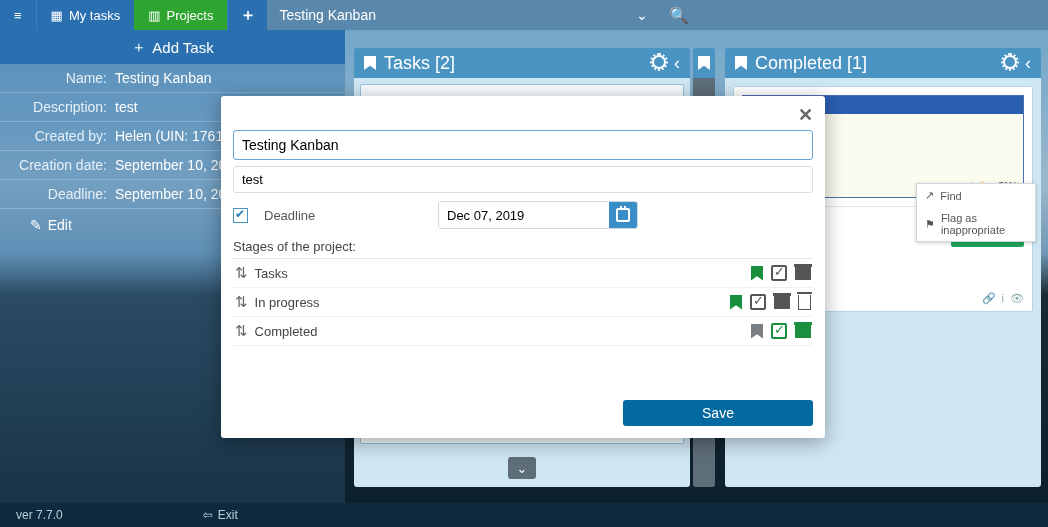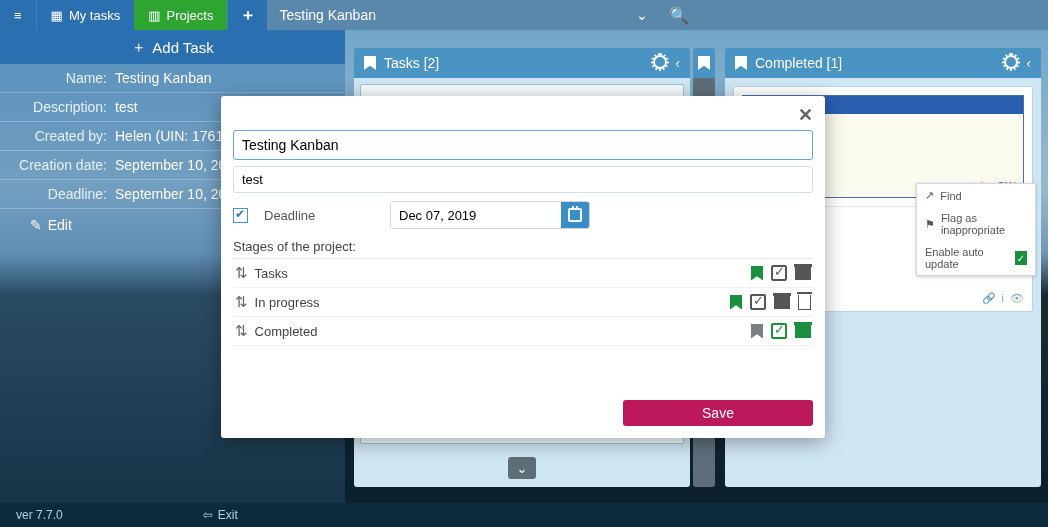--- a/index.html
+++ b/index.html
@@ -25,21 +25,21 @@
   
   .sidebar { position: absolute; top: 30px; left: 0; width: 345px; bottom: 24px; background: linear-gradient(to bottom, rgba(70,130,180,0.6), rgba(70,130,180,0.2)); color: #fff; font-size: 14px; }
   .add-task-btn { background: #2a6fb0; height: 34px; display: flex; align-items: center; justify-content: center; gap: 6px; cursor: pointer; font-size: 15px; }
   .meta-row { display: flex; align-items: flex-start; padding: 6px 10px; border-bottom: 1px solid rgba(255,255,255,0.25); }
   .meta-row .label { width: 105px; text-align: right; padding-right: 8px; color: #e6f0f8; }
   .meta-row .value { flex: 1; color: #fff; }
   .edit-row { display: flex; align-items: center; gap: 6px; padding: 8px 30px; cursor: pointer; }
   .lock-icn { margin-left: auto; margin-right: 20px; opacity: .8; }
 
   
-  .col-header { position: absolute; top: 48px; height: 30px; background: #4a94c3; color: #fff; display: flex; align-items: center; padding: 0 10px; font-size: 14px; border-radius: 3px 3px 0 0; }
+  .col-header { position: absolute; top: 48px; height: 30px; background: #4a94c3; color: #fff; display: flex; align-items: center; padding: 0 10px; font-size: 18px; border-radius: 3px 3px 0 0; }
   .col-header .hdr-icons { margin-left: auto; display: flex; gap: 8px; }
   .col-tasks   { left: 354px; width: 336px; }
   .col-between { left: 693px; width: 22px; justify-content: center; padding: 0; }
   .col-compl   { left: 725px; width: 316px; }
   .hdr-icons span { cursor: pointer; }
   .bookmark-ic { display:inline-block; width:12px; height:14px; background:#fff; clip-path: polygon(0 0,100% 0,100% 100%,50% 70%,0 100%);}
   .gear { display:inline-block; width:14px;height:14px;border:2px solid #fff;border-radius:50%; position:relative;}
   .gear::before{content:"";position:absolute;inset:-4px;border:2px dotted #fff;border-radius:50%;}
 
   
@@ -69,21 +69,21 @@
 
   
   .modal { position:absolute; left:221px; top:96px; width:604px; height:342px; background:#fff; border-radius:3px; box-shadow:0 4px 20px rgba(0,0,0,.35); padding:10px 12px 12px; color:#444; font-size:13px; z-index:10; }
   .modal-close { position:absolute; top:8px; right:12px; font-size:18px; color:#666; cursor:pointer; font-weight:bold;}
   .m-input { width:100%; border:1px solid #6aa6d4; border-radius:3px; padding:6px 8px; font-size:14px; outline:none; margin-top:24px;}
   .m-input2 { width:100%; border:1px solid #d8dde2; border-radius:3px; padding:5px 8px; font-size:13px; outline:none; margin-top:6px;}
   .deadline-row{ display:flex; align-items:center; gap:16px; margin-top:8px;}
   .dl-check{ width:15px;height:15px;border:1px solid #4a94c3;background:#fff;position:relative;}
   .dl-check::after{content:"✔";position:absolute;top:-2px;left:1px;color:#2a7db8;font-size:12px;}
   .dl-label{ color:#555; width:110px;}
-  .date-box{ display:flex; border:1px solid #d0d7de; border-radius:3px; overflow:hidden;}
+  .date-box{ display:flex; border:1px solid #d0d7de; border-radius:3px; overflow:hidden;margin-left:48px;}
   .date-box input{ border:none; padding:4px 8px; width:170px; font-size:13px; outline:none;}
   .cal-btn{ width:28px;height:26px;background:#3a8ec8;display:flex;align-items:center;justify-content:center;color:#fff;cursor:pointer;}
   .cal-ic{width:14px;height:14px;border:2px solid #fff;border-radius:2px;position:relative;}
   .cal-ic::before{content:"";position:absolute;top:-4px;left:2px;width:2px;height:4px;background:#fff;}
   .cal-ic::after{content:"";position:absolute;top:-4px;right:2px;width:2px;height:4px;background:#fff;}
   .stages-hdr{ display:flex; align-items:flex-start; margin-top:10px; padding-bottom:4px; border-bottom:1px solid #e3e7eb;}
   .add-stage-btn{ margin-left:auto; background:#4aa3de; color:#fff; padding:4px 44px; border-radius:3px; cursor:pointer; font-size:13px;}
   .stage-row{ display:flex; align-items:center; gap:10px; padding:5px 2px; border-bottom:1px solid #eef1f4;}
   .drag-ic{ color:#666; font-size:15px; letter-spacing:-3px;}
   .stage-icons{ margin-left:auto; display:flex; gap:8px; align-items:center;}
@@ -92,21 +92,21 @@
   .sq-check{width:16px;height:16px;border:2px solid #555;border-radius:2px;position:relative;}
   .sq-check::after{content:"✓";position:absolute;top:-3px;left:1px;font-size:13px;color:#555;}
   .sq-check.green{border-color:#1a8f3d;}
   .sq-check.green::after{color:#1a8f3d;}
   .archive-ic{width:16px;height:13px;background:#555;position:relative;}
   .archive-ic::before{content:"";position:absolute;top:-3px;left:-1px;right:-1px;height:3px;background:#555;}
   .archive-ic.green{background:#1a8f3d;}
   .archive-ic.green::before{background:#1a8f3d;}
   .trash-ic{width:13px;height:15px;border:1.5px solid #555;border-top:none;position:relative;}
   .trash-ic::before{content:"";position:absolute;top:-3px;left:-2px;right:-2px;height:2px;background:#555;}
-  .save-btn{ position:absolute; bottom:12px; right:12px; width:190px; text-align:center; background:#be185d; color:#fff; padding:5px 0; border-radius:3px; cursor:pointer; font-size:14px;}
+  .save-btn{ position:absolute; bottom:12px; right:12px; width:190px; text-align:center; background:#0369a1; color:#fff; padding:5px 0; border-radius:3px; cursor:pointer; font-size:14px;}
 
   
   .footer { position:absolute; left:0; right:0; bottom:0; height:24px; background:#0e2a3d; color:#b8cfe0; font-size:12px; display:flex; align-items:center; padding:0 16px; gap:20px;}
   .footer .exit{ margin-left:120px; display:flex; align-items:center; gap:5px; cursor:pointer;}
 
   .ico{font-family:Arial;}
 </style>
 </head>
 <body>
 
@@ -201,24 +201,20 @@
       </div>
     </div>
     <div class="ctx-menu">
       <div class="ctx-item">
           <span>↗</span>
           <span>Find</span>
         </div>
       <div class="ctx-item">
           <span>⚑</span>
           <span>Flag as inappropriate</span>
-        </div>
-      <div class="ctx-item">
-          <span>Enable auto update</span>
-          <span class="chk">✓</span>
         </div>
     </div>
     <div class="card-sub">ication</div>
     <div class="open-row">
       <div class="chk-box"></div>
       <div class="open-btn">OPEN</div>
     </div>
     <div class="card-sub">iots</div>
     <div class="card-title-row">w</div>
     <div class="card-date-row">

